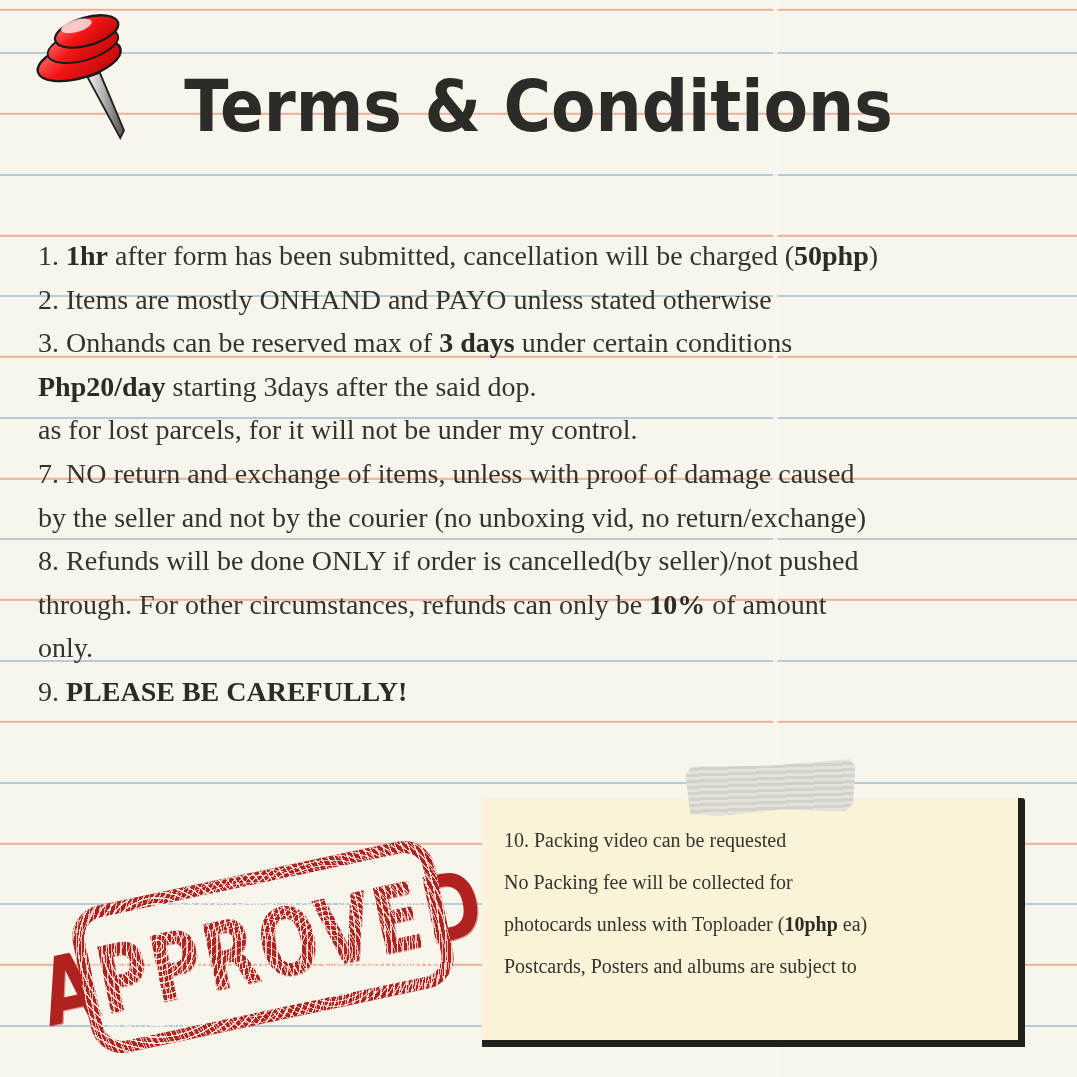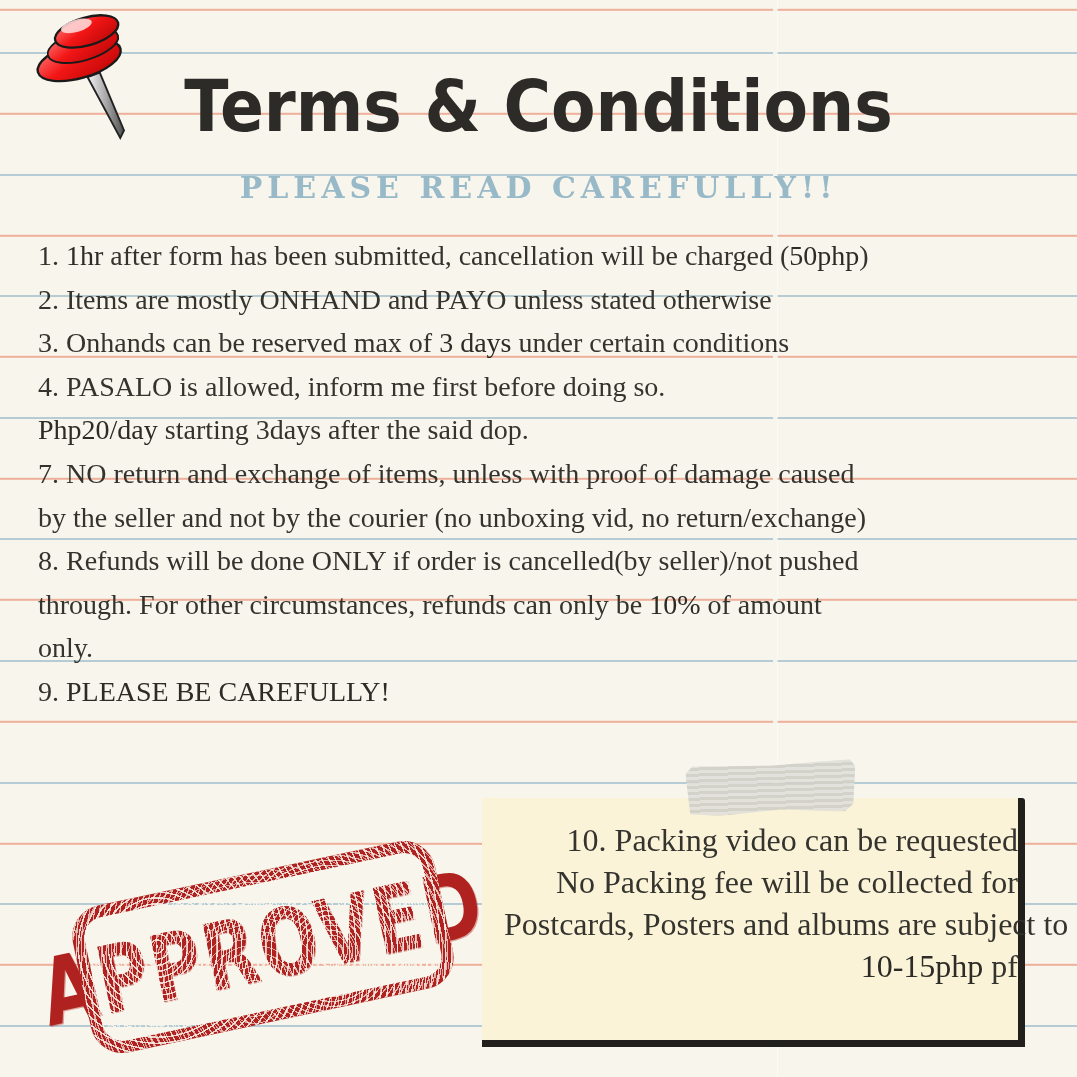--- a/index.html
+++ b/index.html
@@ -21,21 +21,21 @@
     color:#2d2b27;letter-spacing:0px;transform:scaleX(0.9);white-space:pre;
   }
   .subtitle{
     position:absolute;left:0;right:0;top:170px;text-align:center;
     font-family:"DejaVu Serif",serif;font-weight:bold;font-size:30px;
     color:#97b9c8;letter-spacing:5px;white-space:pre;
   }
   .terms{position:absolute;left:38px;top:234px;right:20px;
     font-size:28px;line-height:43.6px;color:#34332e;}
   .tline{white-space:pre;}
-  .b{font-weight:normal;color:#2c2b26;}
+  .b{font-weight:bold;color:#2c2b26;}
   .stamp{
     position:absolute;left:78px;top:872px;width:346px;height:126px;
     border:12px solid #b0221f;border-radius:32px;
     transform:rotate(-12deg);
     display:flex;align-items:center;justify-content:center;
   }
   .stamp-text{
     font-family:"DejaVu Sans",sans-serif;font-weight:bold;font-size:76px;
     letter-spacing:3px;color:#b0221f;transform:scale(0.92,1.22);
     text-shadow:1px 1px 0 rgba(176,34,31,0.4);
@@ -46,21 +46,21 @@
       repeating-radial-gradient(circle at 22% 35%, rgba(248,245,236,0.85) 0 1.4px, transparent 1.4px 6px),
       repeating-radial-gradient(circle at 68% 62%, rgba(248,245,236,0.7) 0 1.2px, transparent 1.2px 5px),
       repeating-radial-gradient(circle at 45% 80%, rgba(248,245,236,0.6) 0 1px, transparent 1px 7px);
   }
   .note{
     position:absolute;left:482px;top:798px;width:536px;height:242px;
     background:#faf3d8;
     border-right:7px solid #21201d;border-bottom:7px solid #21201d;
     border-top-right-radius:3px;
   }
-  .note-lines{padding:21px 0 0 22px;font-size:32px;line-height:42px;color:#34332e;text-align:right;}
+  .note-lines{padding:21px 0 0 22px;font-size:20px;line-height:42px;color:#34332e;}
   .nline{white-space:pre;}
   .tape{
     position:absolute;left:686px;top:762px;width:170px;height:52px;
     background:
       repeating-linear-gradient(180deg, rgba(255,255,255,0.25) 0 3px, rgba(170,170,160,0.12) 3px 6px),
       rgba(214,213,205,0.92);
     clip-path:polygon(0% 18%, 4% 4%, 50% 7%, 97% 0%, 100% 14%, 98% 86%, 93% 100%, 55% 92%, 20% 100%, 2% 95%);
     transform:rotate(-2deg);
   }
 </style>
@@ -86,44 +86,43 @@
     </defs>
     <path d="M66 76 L79 71 L105 133 L101 141 Z" fill="url(#pinmetal)" stroke="#222" stroke-width="2"></path>
     <ellipse cx="57" cy="58" rx="46" ry="19" transform="rotate(-16 57 58)" fill="url(#pinred)" stroke="#1a1a1a" stroke-width="2.5"></ellipse>
     <ellipse cx="61" cy="42" rx="39" ry="16" transform="rotate(-16 61 42)" fill="url(#pinred)" stroke="#1a1a1a" stroke-width="2"></ellipse>
     <ellipse cx="65" cy="27" rx="35" ry="15" transform="rotate(-16 65 27)" fill="url(#pinred)" stroke="#1a1a1a" stroke-width="2.5"></ellipse>
     <ellipse cx="54" cy="21" rx="17" ry="6.5" transform="rotate(-16 54 21)" fill="#ffd6d6" opacity="0.9"></ellipse>
   </svg>
 
   <div class="title">Terms &amp; Conditions</div>
 
-  <div class="subtitle">PLEASE READ CAREFULLY!!</div>
 
   <div class="terms">
       <div class="tline"><span>1. </span><span class="b">1hr</span><span> after form has been submitted, cancellation will be charged (</span><span class="b">50php</span><span>)</span></div>
       <div class="tline"><span>2. Items are mostly ONHAND and PAYO unless stated otherwise</span></div>
       <div class="tline"><span>3. Onhands can be reserved max of </span><span class="b">3 days</span><span> under certain conditions</span></div>
-      <div class="tline"><span>4. PASALO is allowed, inform me first before doing so.</span></div>
       <div class="tline"><span class="b">Php20/day</span><span> starting 3days after the said dop.</span></div>
+      <div class="tline"><span>as for lost parcels, for it will not be under my control.</span></div>
       <div class="tline"><span>7. NO return and exchange of items, unless with proof of damage caused</span></div>
       <div class="tline"><span>by the seller and not by the courier (no unboxing vid, no return/exchange)</span></div>
       <div class="tline"><span>8. Refunds will be done ONLY if order is cancelled(by seller)/not pushed</span></div>
       <div class="tline"><span>through. For other circumstances, refunds can only be </span><span class="b">10%</span><span> of amount</span></div>
       <div class="tline"><span>only.</span></div>
       <div class="tline"><span>9. </span><span class="b">PLEASE BE CAREFULLY!</span></div>
     </div>
 
   <div class="stamp">
     <span class="stamp-text">APPROVED</span>
   </div>
 
   <div class="note">
     <div class="note-lines">
         <div class="nline"><span>10. Packing video can be requested</span></div>
         <div class="nline"><span>No Packing fee will be collected for</span></div>
+        <div class="nline"><span>photocards unless with Toploader (</span><span class="b">10php</span><span> ea)</span></div>
         <div class="nline"><span>Postcards, Posters and albums are subject to</span></div>
-        <div class="nline"><span class="b">10-15php</span><span> pf</span></div>
       </div>
   </div>
 
   <div class="tape"></div>
 
 </div>
 
 </body></html>

